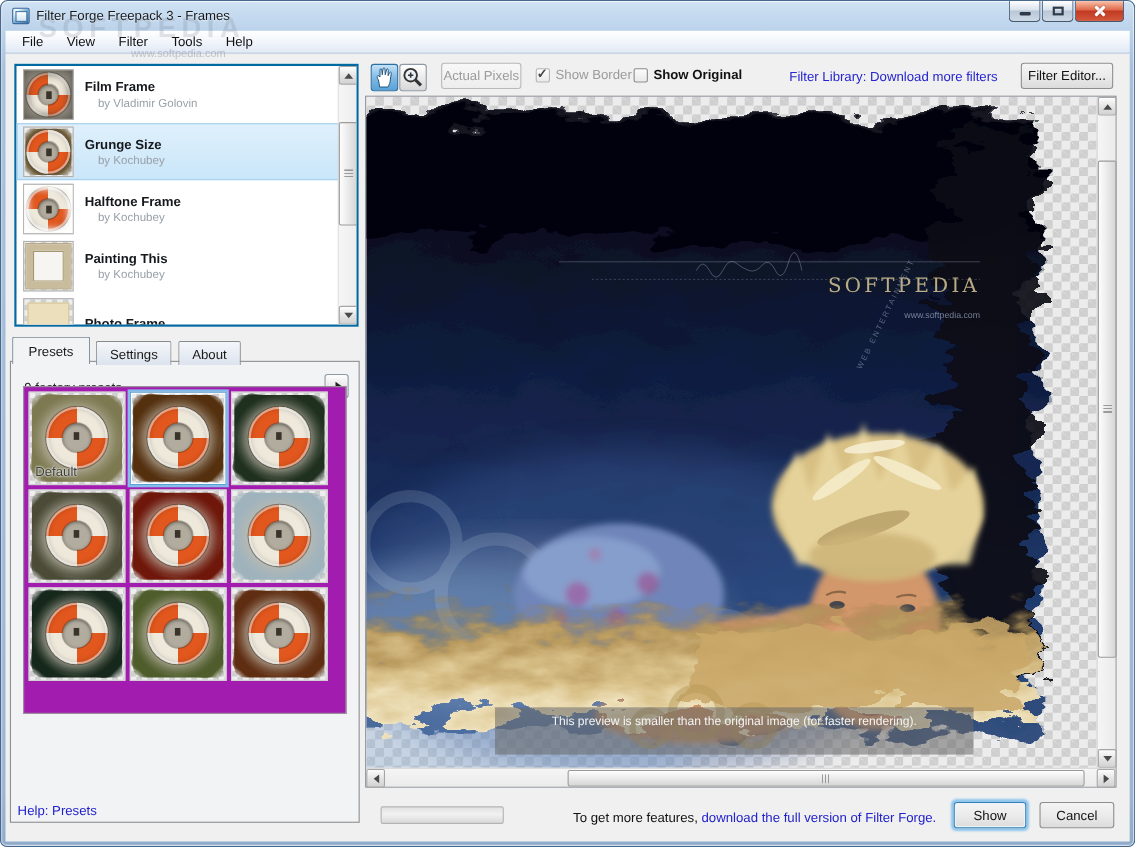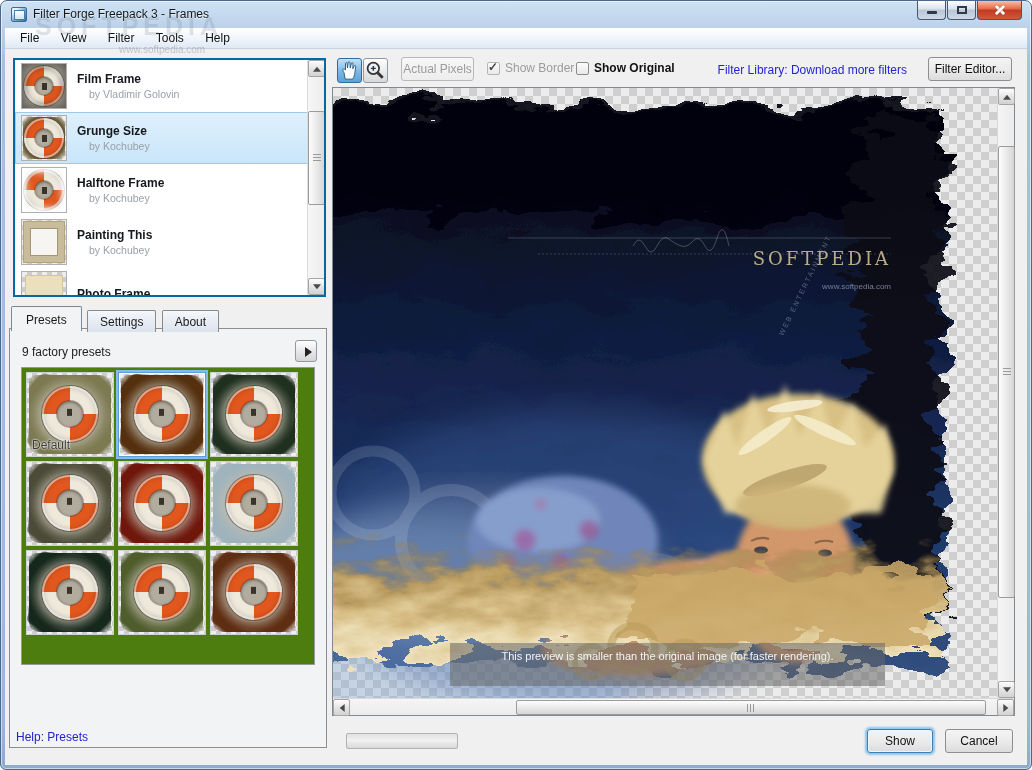--- a/index.html
+++ b/index.html
@@ -104,21 +104,21 @@
   .tab{display:inline-block;padding:4px 12px 3px;border:1px solid #8a8a8a;border-bottom:none;
     border-radius:2px 2px 0 0;background:linear-gradient(#f4f7fb,#dce3ed);margin-right:2px;position:relative;top:2px;}
   .tab.active{background:#f2f3f5;top:0;padding:6px 14px 4px;z-index:3;border-color:#7a8a9a;}
   .tab-panel{position:absolute;left:4px;top:279px;width:318px;height:420px;border:1px solid #8e8e8e;
     background:#f2f3f5;z-index:1;}
   .presets-header{position:absolute;left:12px;top:16px;color:#222;}
   .expand-btn{position:absolute;right:9px;top:11px;width:22px;height:22px;border:1px solid #8e9aa5;border-radius:3px;
     background:linear-gradient(#fefefe,#e6e6e6 55%,#d5d5d5);}
   .expand-btn::after{content:"";position:absolute;left:9px;top:6px;width:0;height:0;
     border:5px solid transparent;border-left:7px solid #222;}
-  .grid-box{position:absolute;left:11px;top:38px;width:294px;height:298px;background:#4d7c0f;border:1px solid #999;
+  .grid-box{position:absolute;left:11px;top:22px;width:294px;height:298px;background:#a21caf;border:1px solid #999;
     padding:4px;}
   .pgrid{display:grid;grid-template-columns:repeat(3,88px);grid-auto-rows:85px;gap:4px;}
   .pcell{position:relative;border:1px solid #cfcfcf;overflow:hidden;}
   .pcell .pframe{position:absolute;inset:2px;border-radius:8% 14% 6% 12%;
     background:radial-gradient(ellipse at 50% 50%,#c2bcae 36%,var(--tint) 72%,var(--tint) 84%,transparent 97%);}
   .pcell .pframe::after{content:"";position:absolute;inset:3%;border-radius:14% 6% 12% 8%;opacity:.75;
     background:radial-gradient(ellipse at 48% 52%,transparent 52%,var(--tint) 84%,transparent 100%);
     transform:rotate(7deg);}
   .pcell .ring{left:50%;top:50%;transform:translate(-50%,-52%);}
   .pcell.selected{box-shadow:0 0 0 2px #85bbea,inset 0 0 0 1px #fff;border-color:#5a9fd4;}
@@ -476,17 +476,20 @@
             <div class="tri left"></div>
           </div>
         <div class="sb-thumb-h" style="left:183px;width:470px;"></div>
         <div class="sb-btn" style="left:auto;right:0;top:0;">
             <div class="tri right"></div>
           </div>
       </div>
     </div>
 
     <div class="progress"></div>
+    <div class="more-text">
+      <span>To get more features, </span><a>download the full version of Filter Forge.</a>
+    </div>
     <div class="btn apply-btn">Show</div>
     <div class="btn cancel-btn">Cancel</div>
 
   </div>
 </div>
 
 </body></html>

